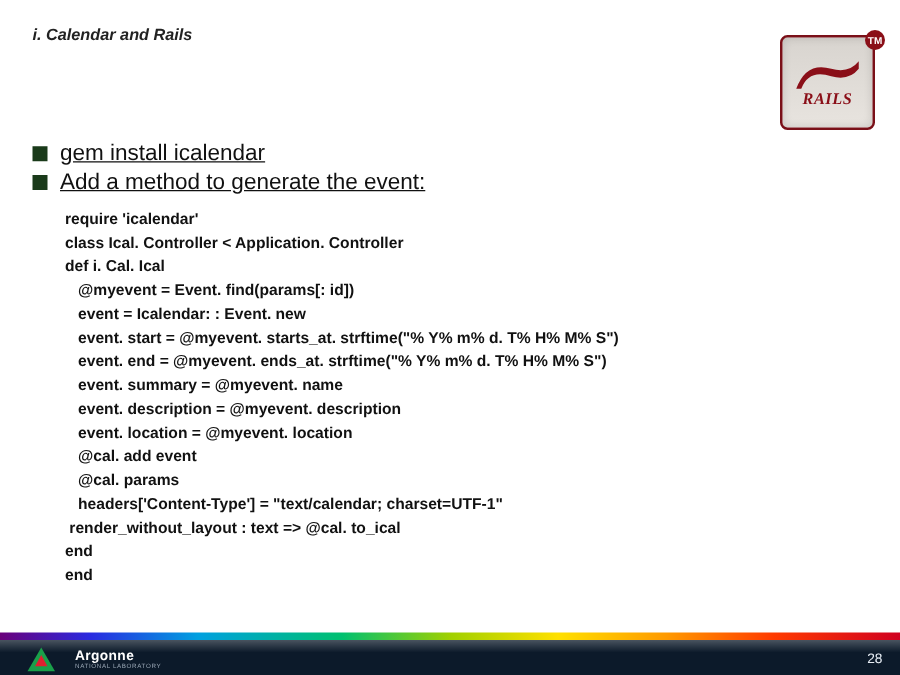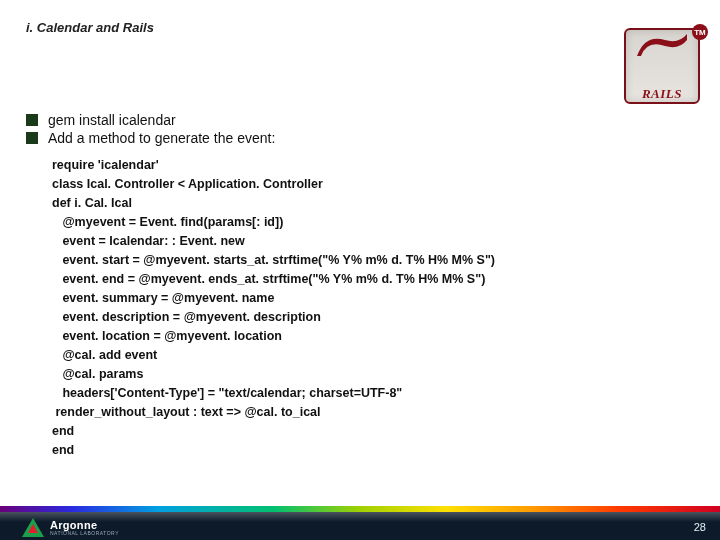--- a/index.html
+++ b/index.html
@@ -30,21 +30,21 @@
     top: 28px;
     right: 20px;
     width: 76px;
     height: 76px;
     background: linear-gradient(to bottom, #d8d4cf 0%, #e8e4df 100%);
     border: 2px solid #7a1018;
     border-radius: 6px;
     display: flex;
     flex-direction: column;
     align-items: center;
-    justify-content: space-between;
+    justify-content: center;
     box-shadow: inset 0 0 8px rgba(0,0,0,0.15);
   }
   .rails-logo .wave {
     width: 54px;
     height: 28px;
   }
   .rails-logo .wave svg { display:block; }
   .rails-logo .rails-text {
     font-family: Georgia, serif;
     font-weight: bold;
@@ -82,22 +82,23 @@
     margin-bottom: 2px;
   }
   .bullet .sq {
     width: 12px;
     height: 12px;
     background: #1a3a1a;
     margin-right: 10px;
     flex-shrink: 0;
   }
   .bullet .txt {
-    font-size: 14px;
+    font-size: 18px;
     color: #111;
+    text-decoration: underline;
   }
 
   .code {
     margin-top: 10px;
     margin-left: 26px;
     font-size: 12.5px;
     font-weight: bold;
     color: #111;
     line-height: 1.52;
   }
@@ -134,21 +135,21 @@
     left: 0; right: 0; top: 0;
     height: 10px;
     background: linear-gradient(to bottom, rgba(255,255,255,0.25), rgba(255,255,255,0));
   }
   .argonne-logo {
     position: absolute;
     left: 22px;
     bottom: 3px;
     display: flex;
     align-items: center;
-    gap: 6px;
+    gap: 16px;
   }
   .argonne-logo .tri {
     width: 0; height: 0;
     border-left: 11px solid transparent;
     border-right: 11px solid transparent;
     border-bottom: 19px solid #1aa04a;
     position: relative;
   }
   .argonne-logo .tri::after {
     content: "";
@@ -217,21 +218,21 @@
         <div class="l">def i. Cal. Ical</div>
         <div class="l">   @myevent = Event. find(params[: id])</div>
         <div class="l">   event = Icalendar: : Event. new</div>
         <div class="l">   event. start = @myevent. starts_at. strftime("% Y% m% d. T% H% M% S")</div>
         <div class="l">   event. end = @myevent. ends_at. strftime("% Y% m% d. T% H% M% S")</div>
         <div class="l">   event. summary = @myevent. name</div>
         <div class="l">   event. description = @myevent. description</div>
         <div class="l">   event. location = @myevent. location</div>
         <div class="l">   @cal. add event</div>
         <div class="l">   @cal. params</div>
-        <div class="l">   headers['Content-Type'] = "text/calendar; charset=UTF-8"</div>
+        <div class="l">   headers['Content-Type'] = "text/calendar; charset=UTF-1"</div>
         <div class="l"> render_without_layout : text =&gt; @cal. to_ical</div>
         <div class="l">end</div>
         <div class="l">end</div>
       </div>
   </div>
 
   <div class="footer">
     <div class="stripe"></div>
     <div class="bar">
       <div class="argonne-logo">

